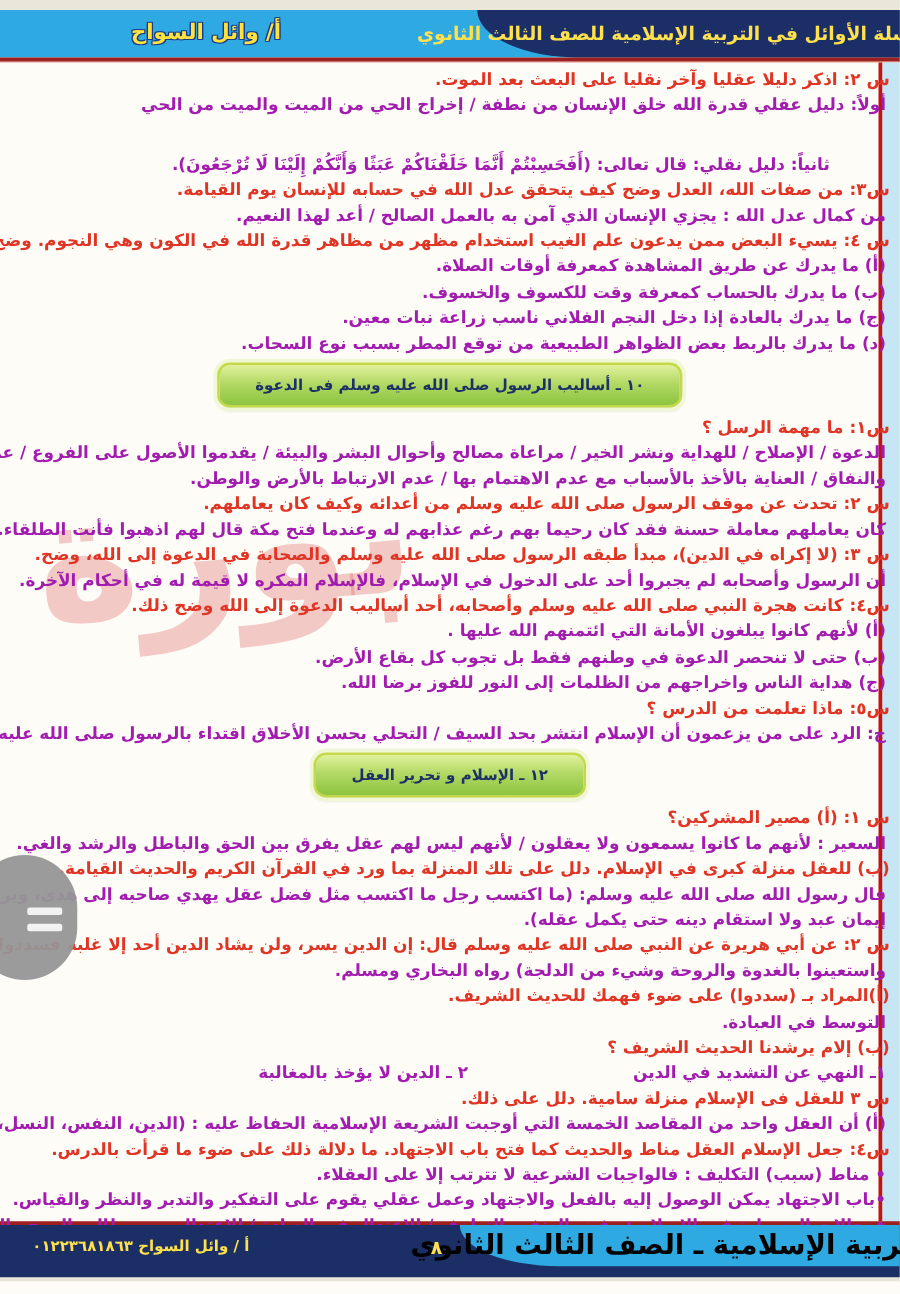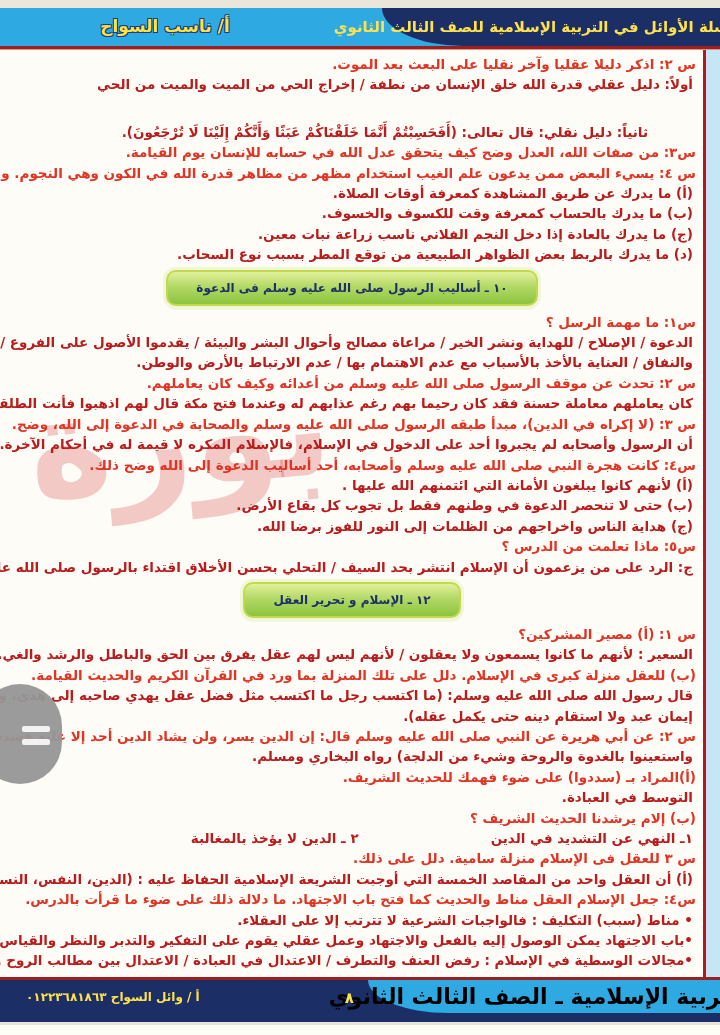--- a/index.html
+++ b/index.html
@@ -31,28 +31,28 @@
   .edge-red-line{position:absolute;top:50px;right:14px;width:3px;height:927px;background:#c01414;}
   
   .watermark{
     position:absolute;top:368px;left:28px;z-index:1;
     font-size:140px;letter-spacing:-6px;line-height:1;
     color:rgba(223,84,84,0.30);transform:rotate(-5deg);
     pointer-events:none;white-space:nowrap;
   }
   
   .content{
-    position:absolute;top:54px;right:24px;left:8px;z-index:2;
+    position:absolute;top:54px;right:8px;left:8px;z-index:2;
     direction:rtl;text-align:right;
   }
   .line{
     font-size:13.5px;line-height:20.4px;white-space:nowrap;overflow:visible;
   }
   .line.q{color:#e03425;}
-  .line.a{color:#b91c1c;padding-right:3px;}
+  .line.a{color:#a21caf;padding-right:3px;}
   .line.indent{padding-right:48px;margin-top:27px;}
   .line.cols span + span{margin-right:132px;}
   .heading-row{text-align:center;margin:5px 0 6px;line-height:0;}
   .heading-box{
     display:inline-block;line-height:26px;padding:3px 28px;
     color:#1d3166;font-size:12px;white-space:nowrap;
     background:linear-gradient(180deg,#e2f19c 0%,#b3d966 45%,#8cc440 100%);
     border:2px solid #c3d94b;border-radius:10px;
     box-shadow:0 0 0 3px #f0f7d4,0 2px 3px rgba(0,0,0,0.25);
   }
@@ -82,34 +82,35 @@
 </style>
 </head>
 <body>
 
 <div class="top-strip"></div>
 <div class="header-bar">
   <div class="header-ribbon">
     <span class="series-title">سلسلة الأوائل في التربية الإسلامية للصف الثالث الثانوي</span>
   </div>
 </div>
-<div class="teacher-name">أ/ ناسب السواح</div>
+<div class="teacher-name">أ/ وائل السواح</div>
 <div class="rule-top"></div>
 
 <div class="page-area"></div>
 <div class="edge-strip"></div>
 <div class="edge-red-line"></div>
 
 <div class="watermark">بورة</div>
 
 <div class="content">
     <div class="line q">س ٢: اذكر دليلا عقليا وآخر نقليا على البعث بعد الموت.</div>
     <div class="line a">أولاً: دليل عقلي قدرة الله خلق الإنسان من نطفة / إخراج الحي من الميت والميت من الحي</div>
     <div class="line a indent">ثانياً: دليل نقلي: قال تعالى: (أَفَحَسِبْتُمْ أَنَّمَا خَلَقْنَاكُمْ عَبَثًا وَأَنَّكُمْ إِلَيْنَا لَا تُرْجَعُونَ).</div>
     <div class="line q">س٣: من صفات الله، العدل وضح كيف يتحقق عدل الله في حسابه للإنسان يوم القيامة.</div>
+    <div class="line a">من كمال عدل الله : يجزي الإنسان الذي آمن به بالعمل الصالح / أعد لهذا النعيم.</div>
     <div class="line q">س ٤: يسيء البعض ممن يدعون علم الغيب استخدام مظهر من مظاهر قدرة الله في الكون وهي النجوم. وضح كيف يحدث ذلك.</div>
     <div class="line a">(أ) ما يدرك عن طريق المشاهدة كمعرفة أوقات الصلاة.</div>
     <div class="line a">(ب) ما يدرك بالحساب كمعرفة وقت للكسوف والخسوف.</div>
     <div class="line a">(ج) ما يدرك بالعادة إذا دخل النجم الفلاني ناسب زراعة نبات معين.</div>
     <div class="line a">(د) ما يدرك بالربط بعض الظواهر الطبيعية من توقع المطر بسبب نوع السحاب.</div>
     <div class="heading-row"><span class="heading-box">١٠ ـ أساليب الرسول صلى الله عليه وسلم فى الدعوة</span></div>
     <div class="line q">س١: ما مهمة الرسل ؟</div>
     <div class="line a">الدعوة / الإصلاح / للهداية ونشر الخير / مراعاة مصالح وأحوال البشر والبيئة / يقدموا الأصول على الفروع / عدم المداهنة</div>
     <div class="line a">والنفاق / العناية بالأخذ بالأسباب مع عدم الاهتمام بها / عدم الارتباط بالأرض والوطن.</div>
     <div class="line q">س ٢: تحدث عن موقف الرسول صلى الله عليه وسلم من أعدائه وكيف كان يعاملهم.</div>

